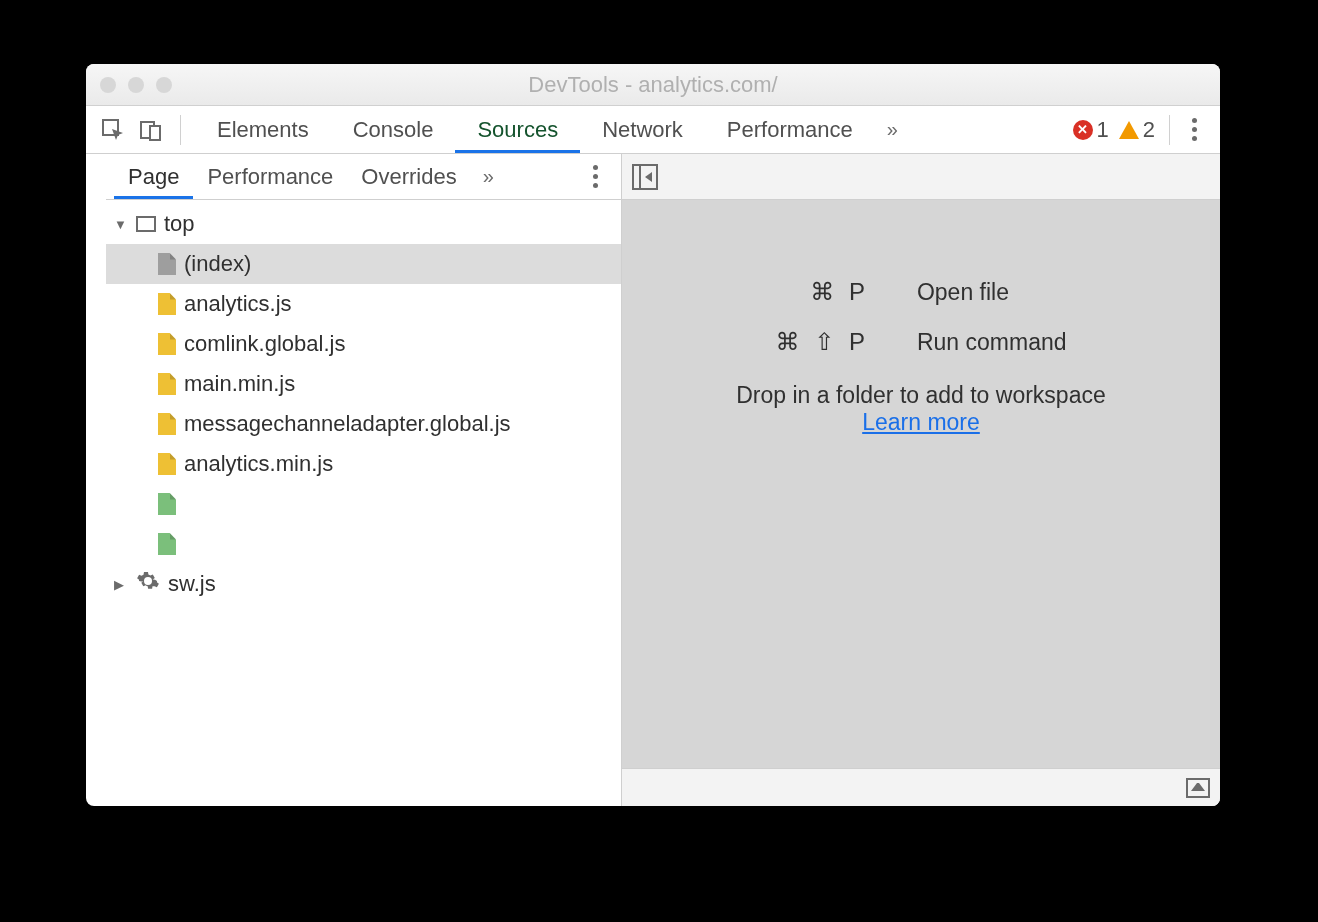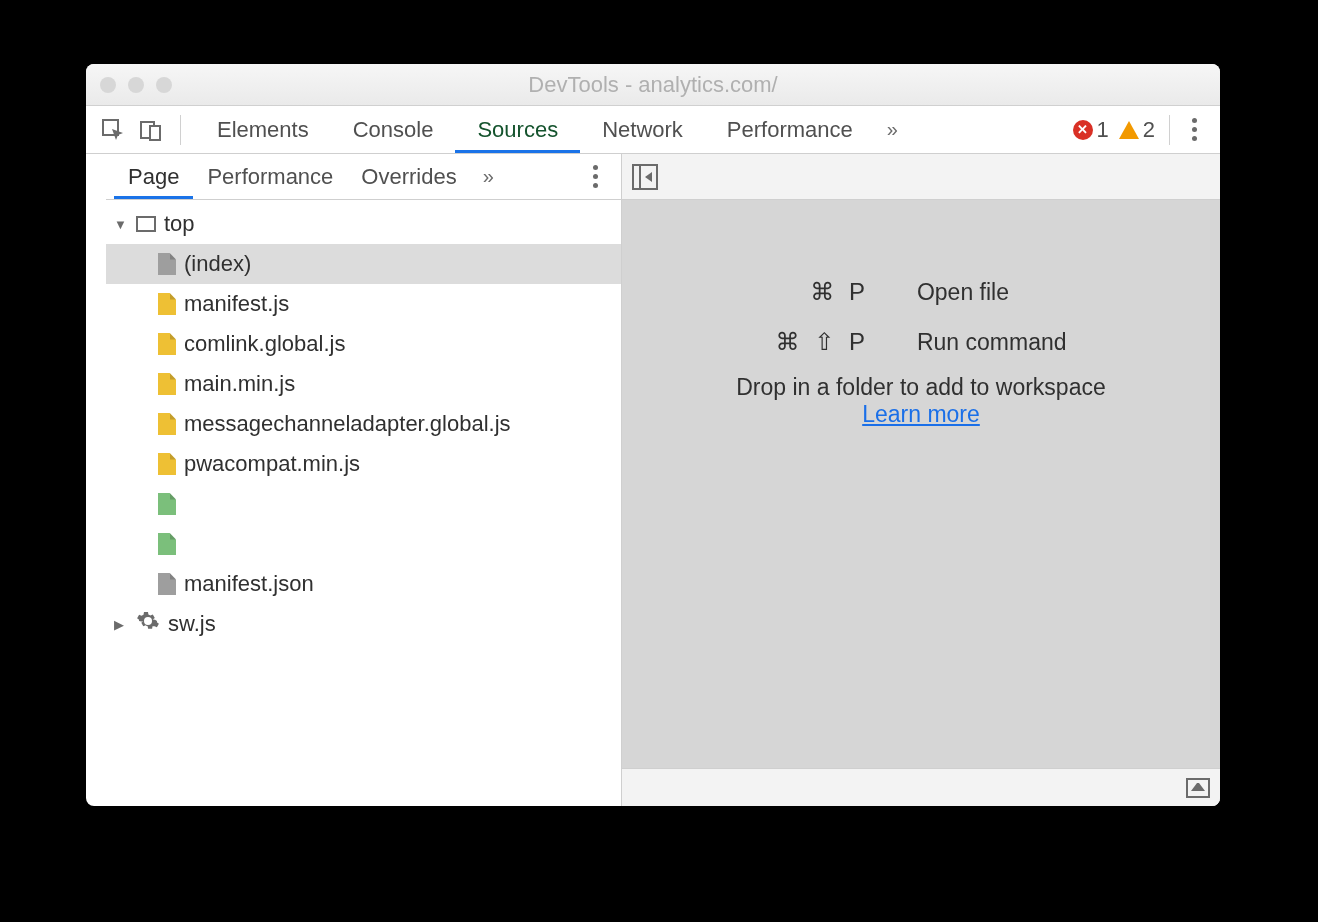--- a/index.html
+++ b/index.html
@@ -265,21 +265,21 @@
     row-gap: 22px;
     justify-items: start;
     align-items: center;
   }
   .shortcut-keys {
     justify-self: end;
     letter-spacing: 4px;
     font-size: 24px;
     color: #303030;
   }
-  .drop-hint { margin-top: 18px; }
+  .drop-hint { margin-top: 26px; }
   .learn-more {
     color: #1a6fe8;
     text-decoration: underline;
   }
 
   .right-footer {
     height: 38px;
     background: #f3f3f3;
     border-top: 1px solid #cfcfcf;
     display: flex;
@@ -404,47 +404,43 @@
           <span class="frame-icon"></span>
           <span class="file-label">top</span>
         </div>
 
         <div class="tree-row indent-1 selected">
           <span class="file-icon fc-grey"></span>
           <span class="file-label">(index)</span>
         </div>
         <div class="tree-row indent-1">
           <span class="file-icon fc-yellow"></span>
-          <span class="file-label">manifest.js</span>
+          <span class="file-label">analytics.js</span>
         </div>
         <div class="tree-row indent-1">
           <span class="file-icon fc-yellow"></span>
           <span class="file-label">comlink.global.js</span>
         </div>
         <div class="tree-row indent-1">
           <span class="file-icon fc-yellow"></span>
           <span class="file-label">main.min.js</span>
         </div>
         <div class="tree-row indent-1">
           <span class="file-icon fc-yellow"></span>
           <span class="file-label">messagechanneladapter.global.js</span>
         </div>
         <div class="tree-row indent-1">
           <span class="file-icon fc-yellow"></span>
-          <span class="file-label">pwacompat.min.js</span>
+          <span class="file-label">analytics.min.js</span>
         </div>
         <div class="tree-row indent-1">
           <span class="file-icon fc-green"></span>
         </div>
         <div class="tree-row indent-1">
           <span class="file-icon fc-green"></span>
-        </div>
-        <div class="tree-row indent-1">
-          <span class="file-icon fc-grey"></span>
-          <span class="file-label">manifest.json</span>
         </div>
 
         <div class="tree-row">
           <span class="tree-toggle">▶</span>
           <span class="gears-icon">
             <svg viewBox="0 0 24 24" fill="#6b6b6b">
                 <path d="M12 8a4 4 0 100 8 4 4 0 000-8zm9 4a7 7 0 01-.1 1.2l2 1.6-2 3.4-2.4-1a7 7 0 01-2 .1l-.4 2.5h-4l-.4-2.5a7 7 0 01-2-1.1l-2.4 1-2-3.4 2-1.6A7 7 0 013 12a7 7 0 01.1-1.2l-2-1.6 2-3.4 2.4 1a7 7 0 012-1.1L8 3h4l.4 2.5a7 7 0 012 1.1l2.4-1 2 3.4-2 1.6A7 7 0 0121 12z"></path>
               </svg>
           </span>
           <span class="file-label">sw.js</span>

